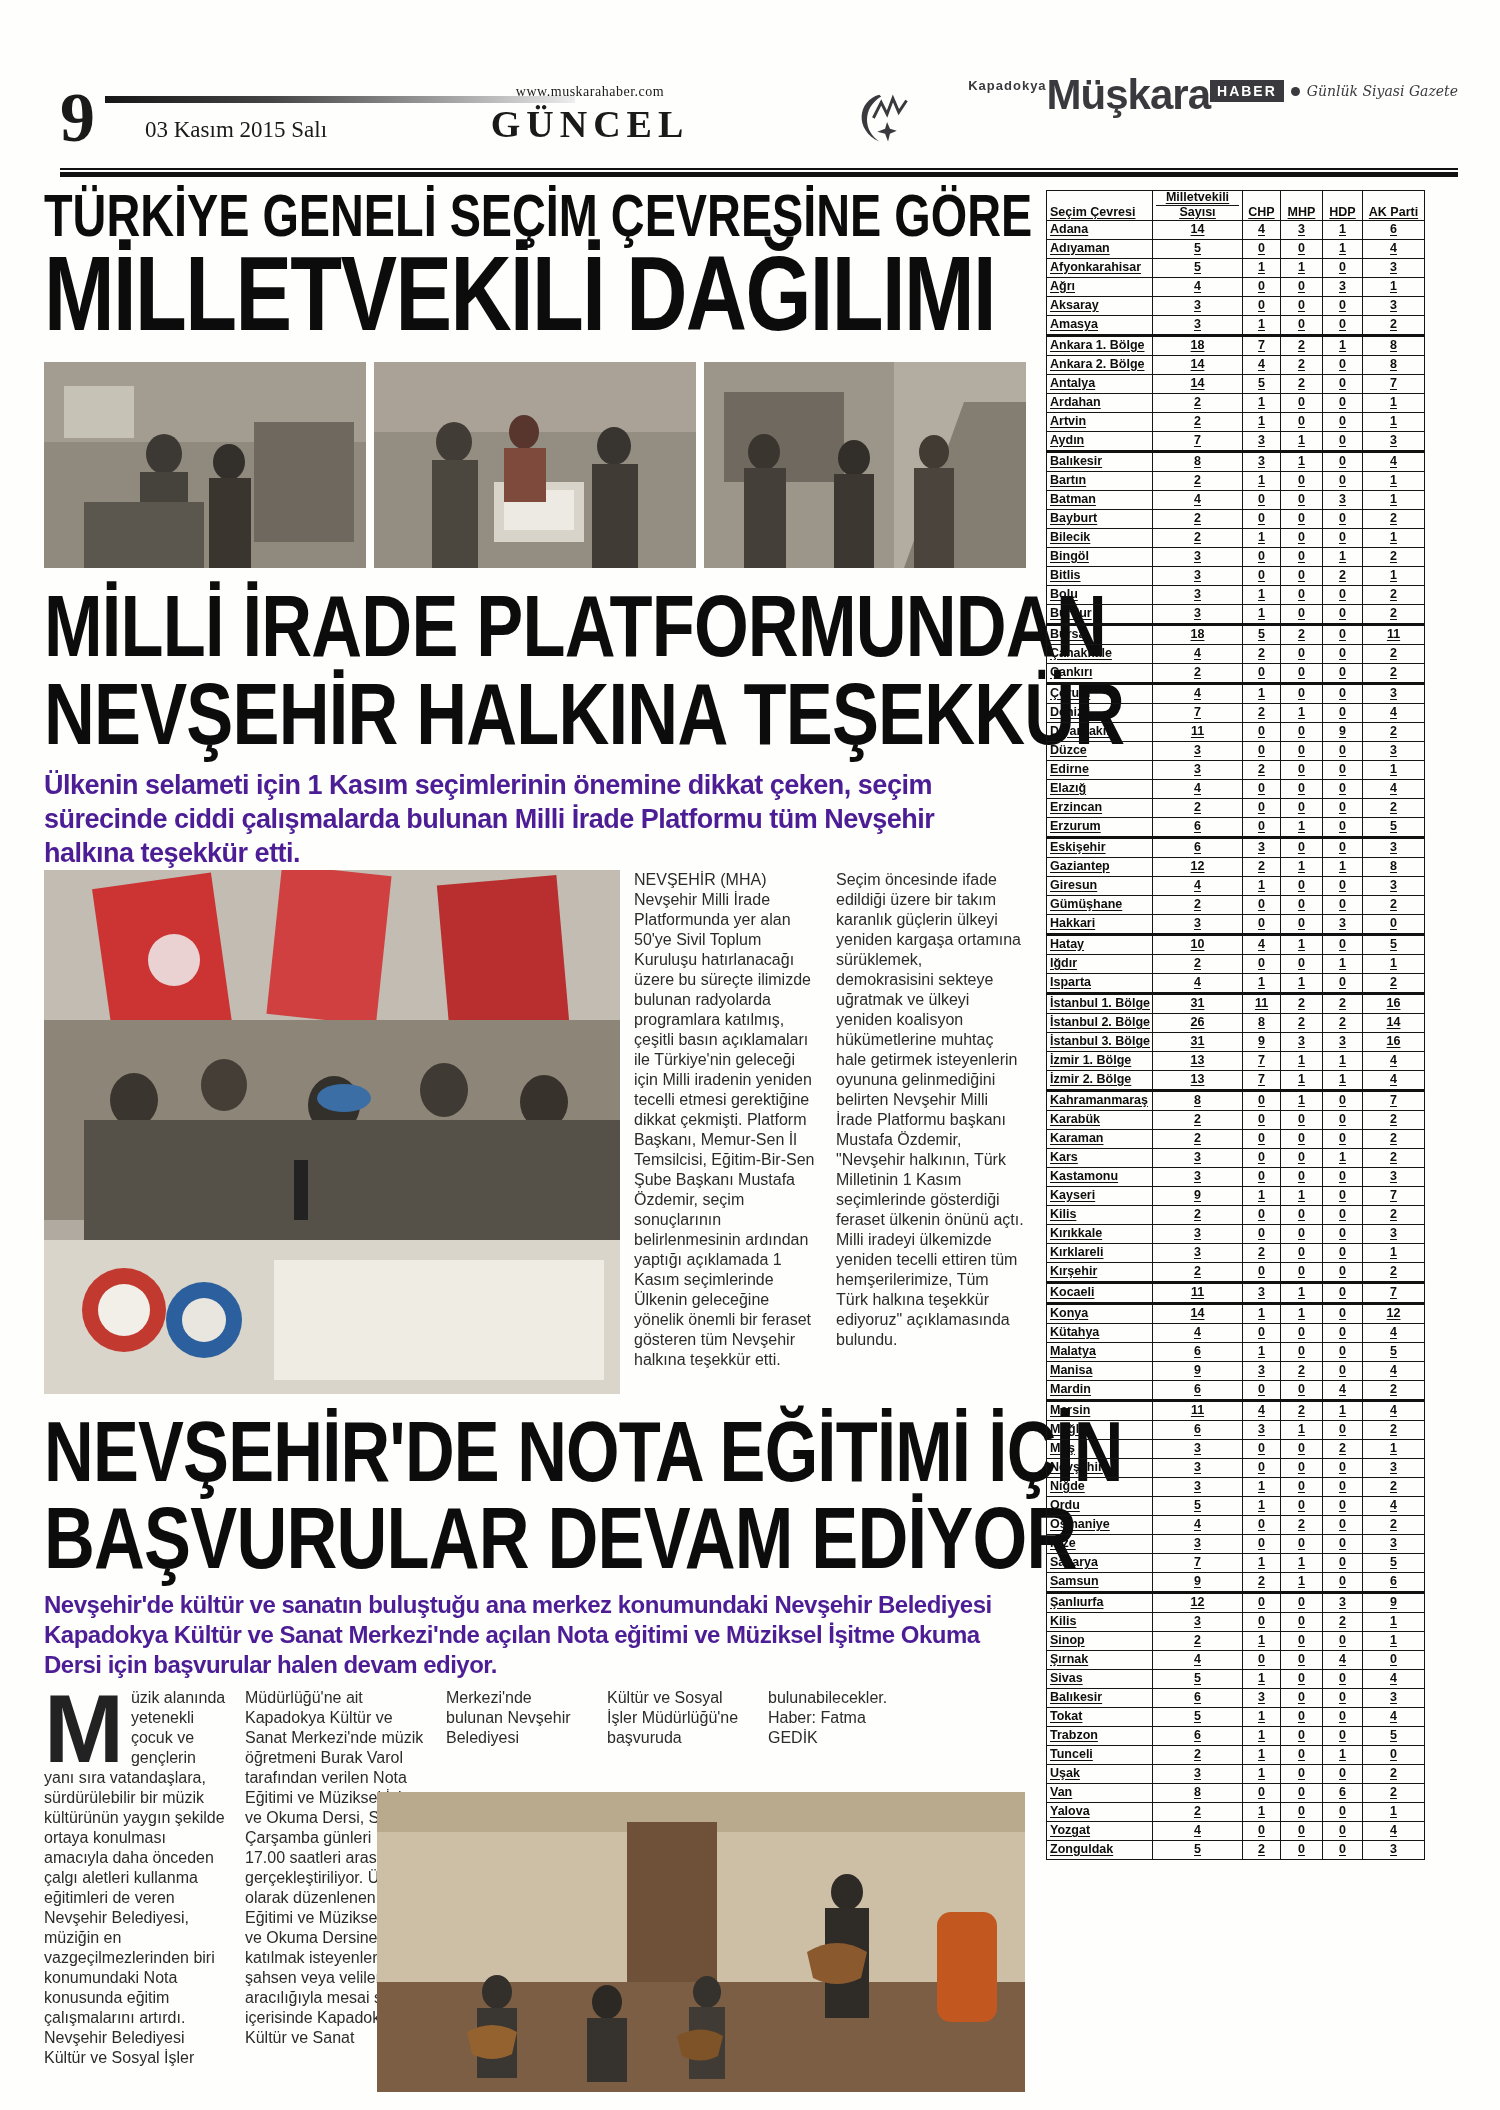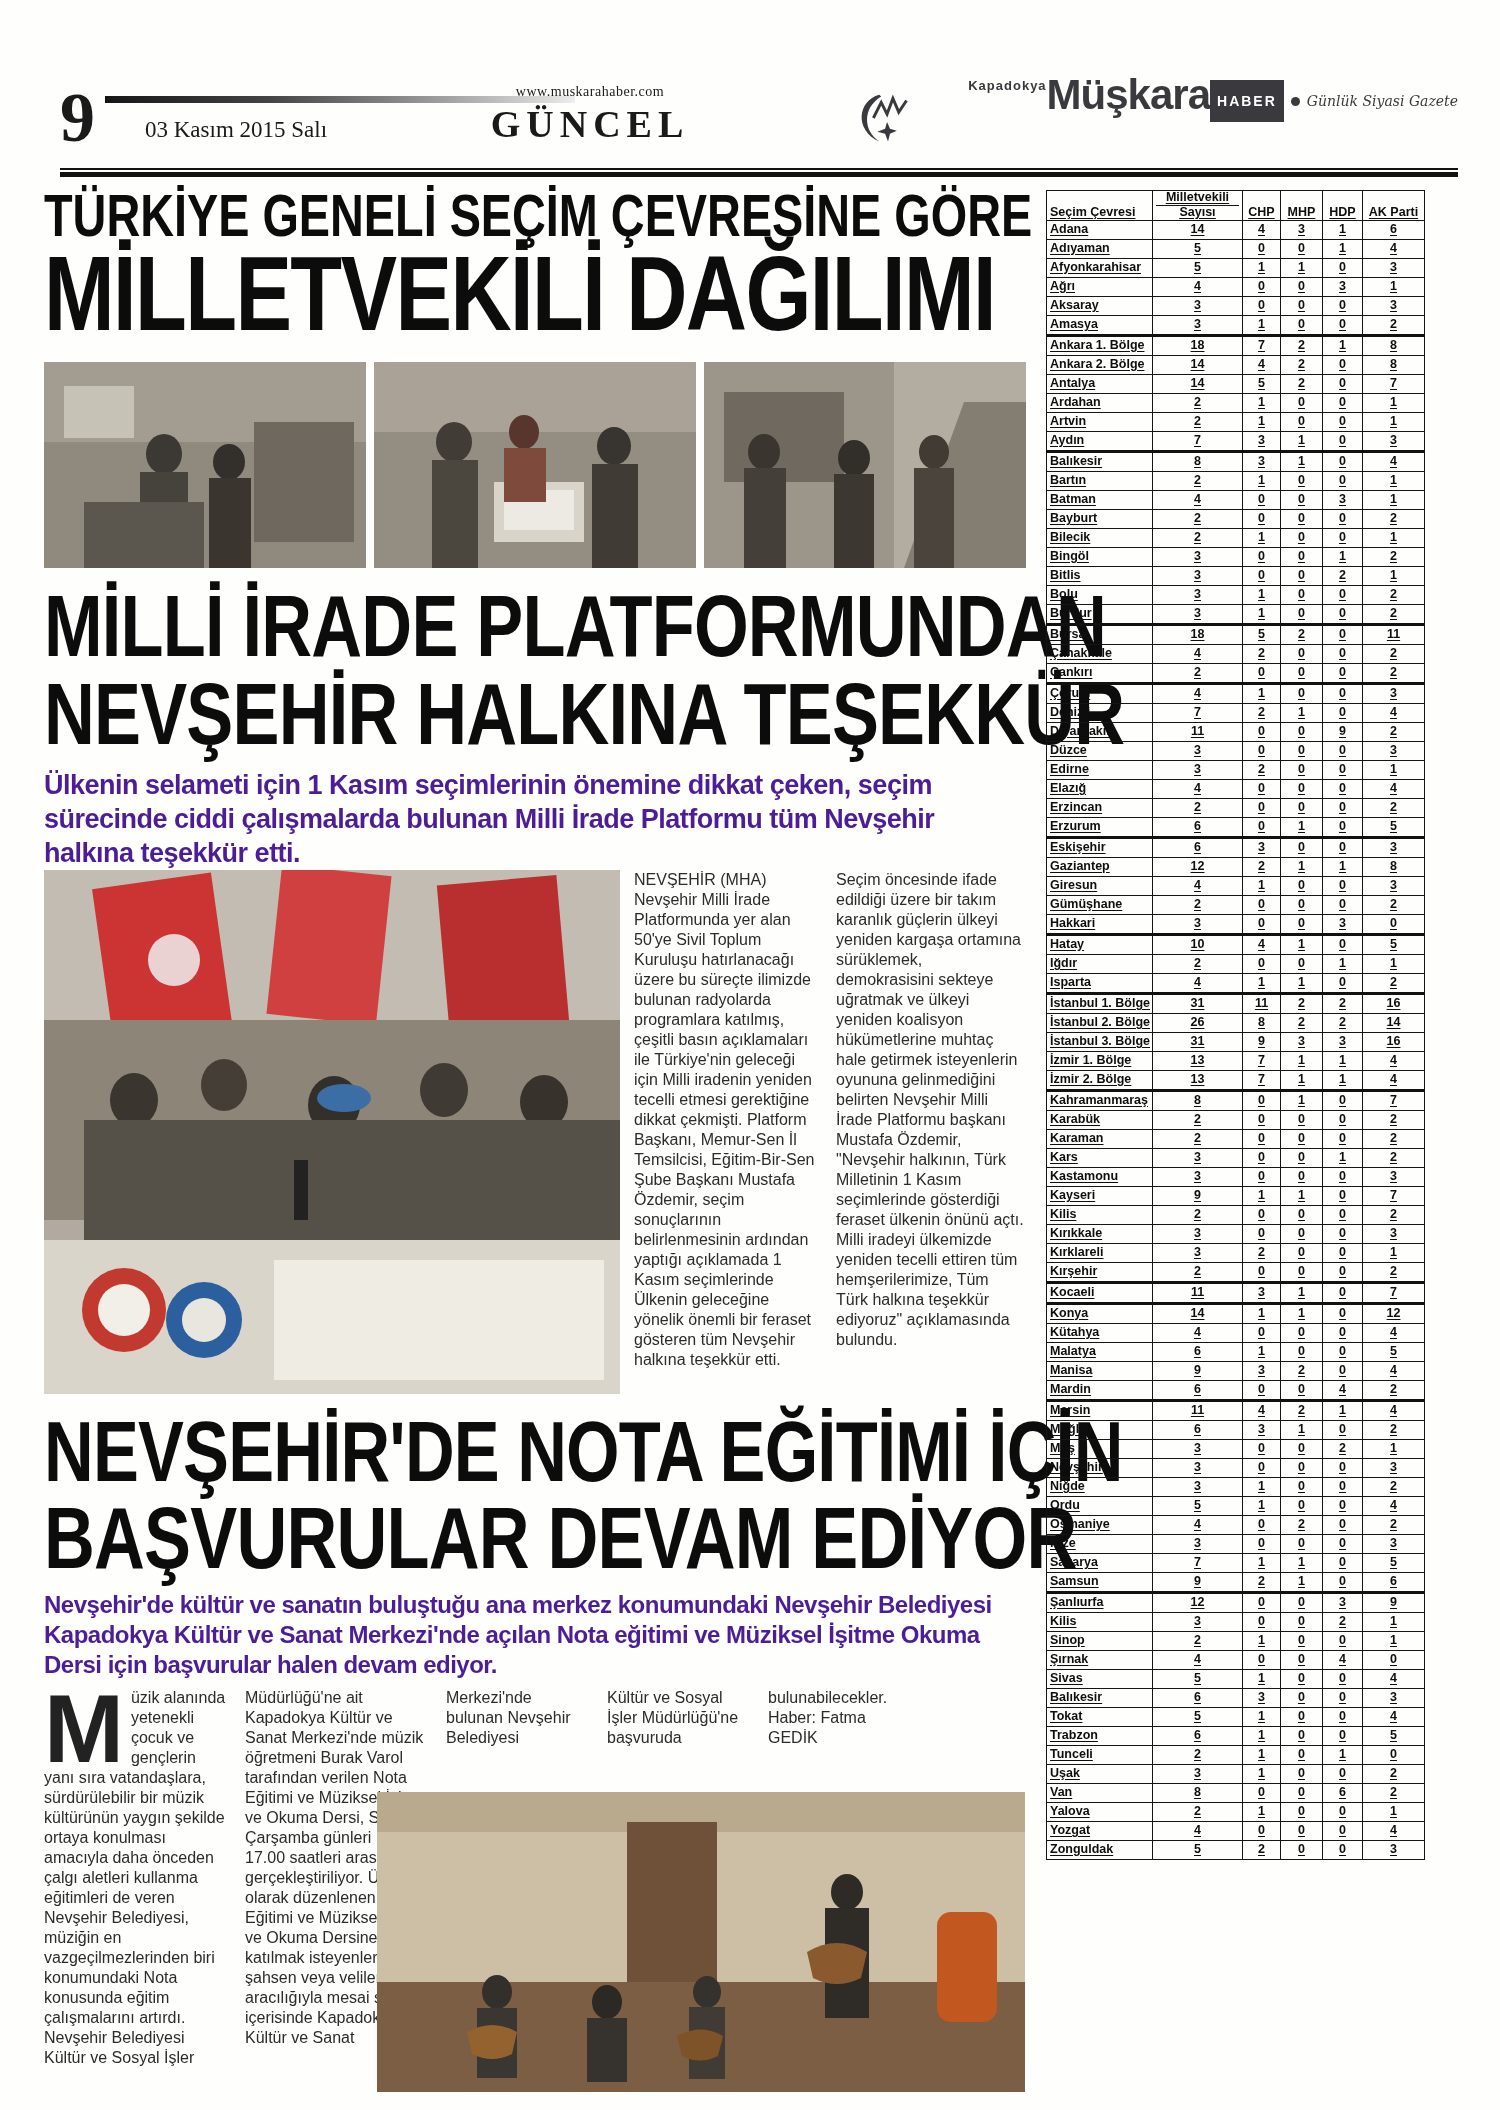--- a/index.html
+++ b/index.html
@@ -17,21 +17,21 @@
   .mh-date{font-family:"Liberation Serif",serif;font-size:23px;margin-top:14px;margin-left:40px;}
   .mh-center{position:absolute;left:380px;width:300px;top:-2px;text-align:center;}
   .mh-www{font-family:"Liberation Serif",serif;font-size:14px;letter-spacing:.5px;}
   .mh-guncel{font-family:"Liberation Serif",serif;font-weight:bold;font-size:38px;letter-spacing:6px;margin-top:2px;}
   .mh-logo{position:absolute;right:0;top:-8px;display:flex;align-items:flex-start;}
   .logo-icon{width:78px;height:62px;margin-right:-6px;margin-top:10px;}
   .logo-text{display:flex;align-items:flex-start;}
   .logo-region{font-size:13px;font-weight:bold;color:#3a3a3e;margin-left:46px;letter-spacing:1px;}
   .logo-name{font-size:42px;font-weight:bold;letter-spacing:-1px;color:#3a3a3e;line-height:.9;margin-top:-2px;}
   .logo-row{display:flex;align-items:center;margin-top:2px;}
-  .logo-haber{background:#3a3a3e;color:#fff;font-weight:bold;font-size:14px;padding:13px 7px;letter-spacing:2px;}
+  .logo-haber{background:#3a3a3e;color:#fff;font-weight:bold;font-size:14px;padding:3px 7px;letter-spacing:2px;}
   .logo-dot{width:9px;height:9px;border-radius:50%;background:#3a3a3e;margin:0 7px;}
   .logo-tagline{font-family:"DejaVu Serif",serif;font-style:italic;font-size:14px;color:#3a3a3e;}
   .mh-rules{position:absolute;left:60px;right:42px;top:168px;}
   .mh-rules .r1{height:2px;background:#121212;}
   .mh-rules .r2{height:5px;background:#121212;margin-top:2px;}
   
   .left-col{position:absolute;left:44px;top:182px;width:982px;}
   .hl{font-weight:bold;color:#0c0c0c;white-space:nowrap;transform-origin:0 60%;line-height:1.0;letter-spacing:0;}
   .hl1a{font-size:60px;transform:scaleX(.78);margin-top:4px;}
   .hl1b{font-size:106px;transform:scaleX(.80);margin-top:-6px;letter-spacing:-2px;}

